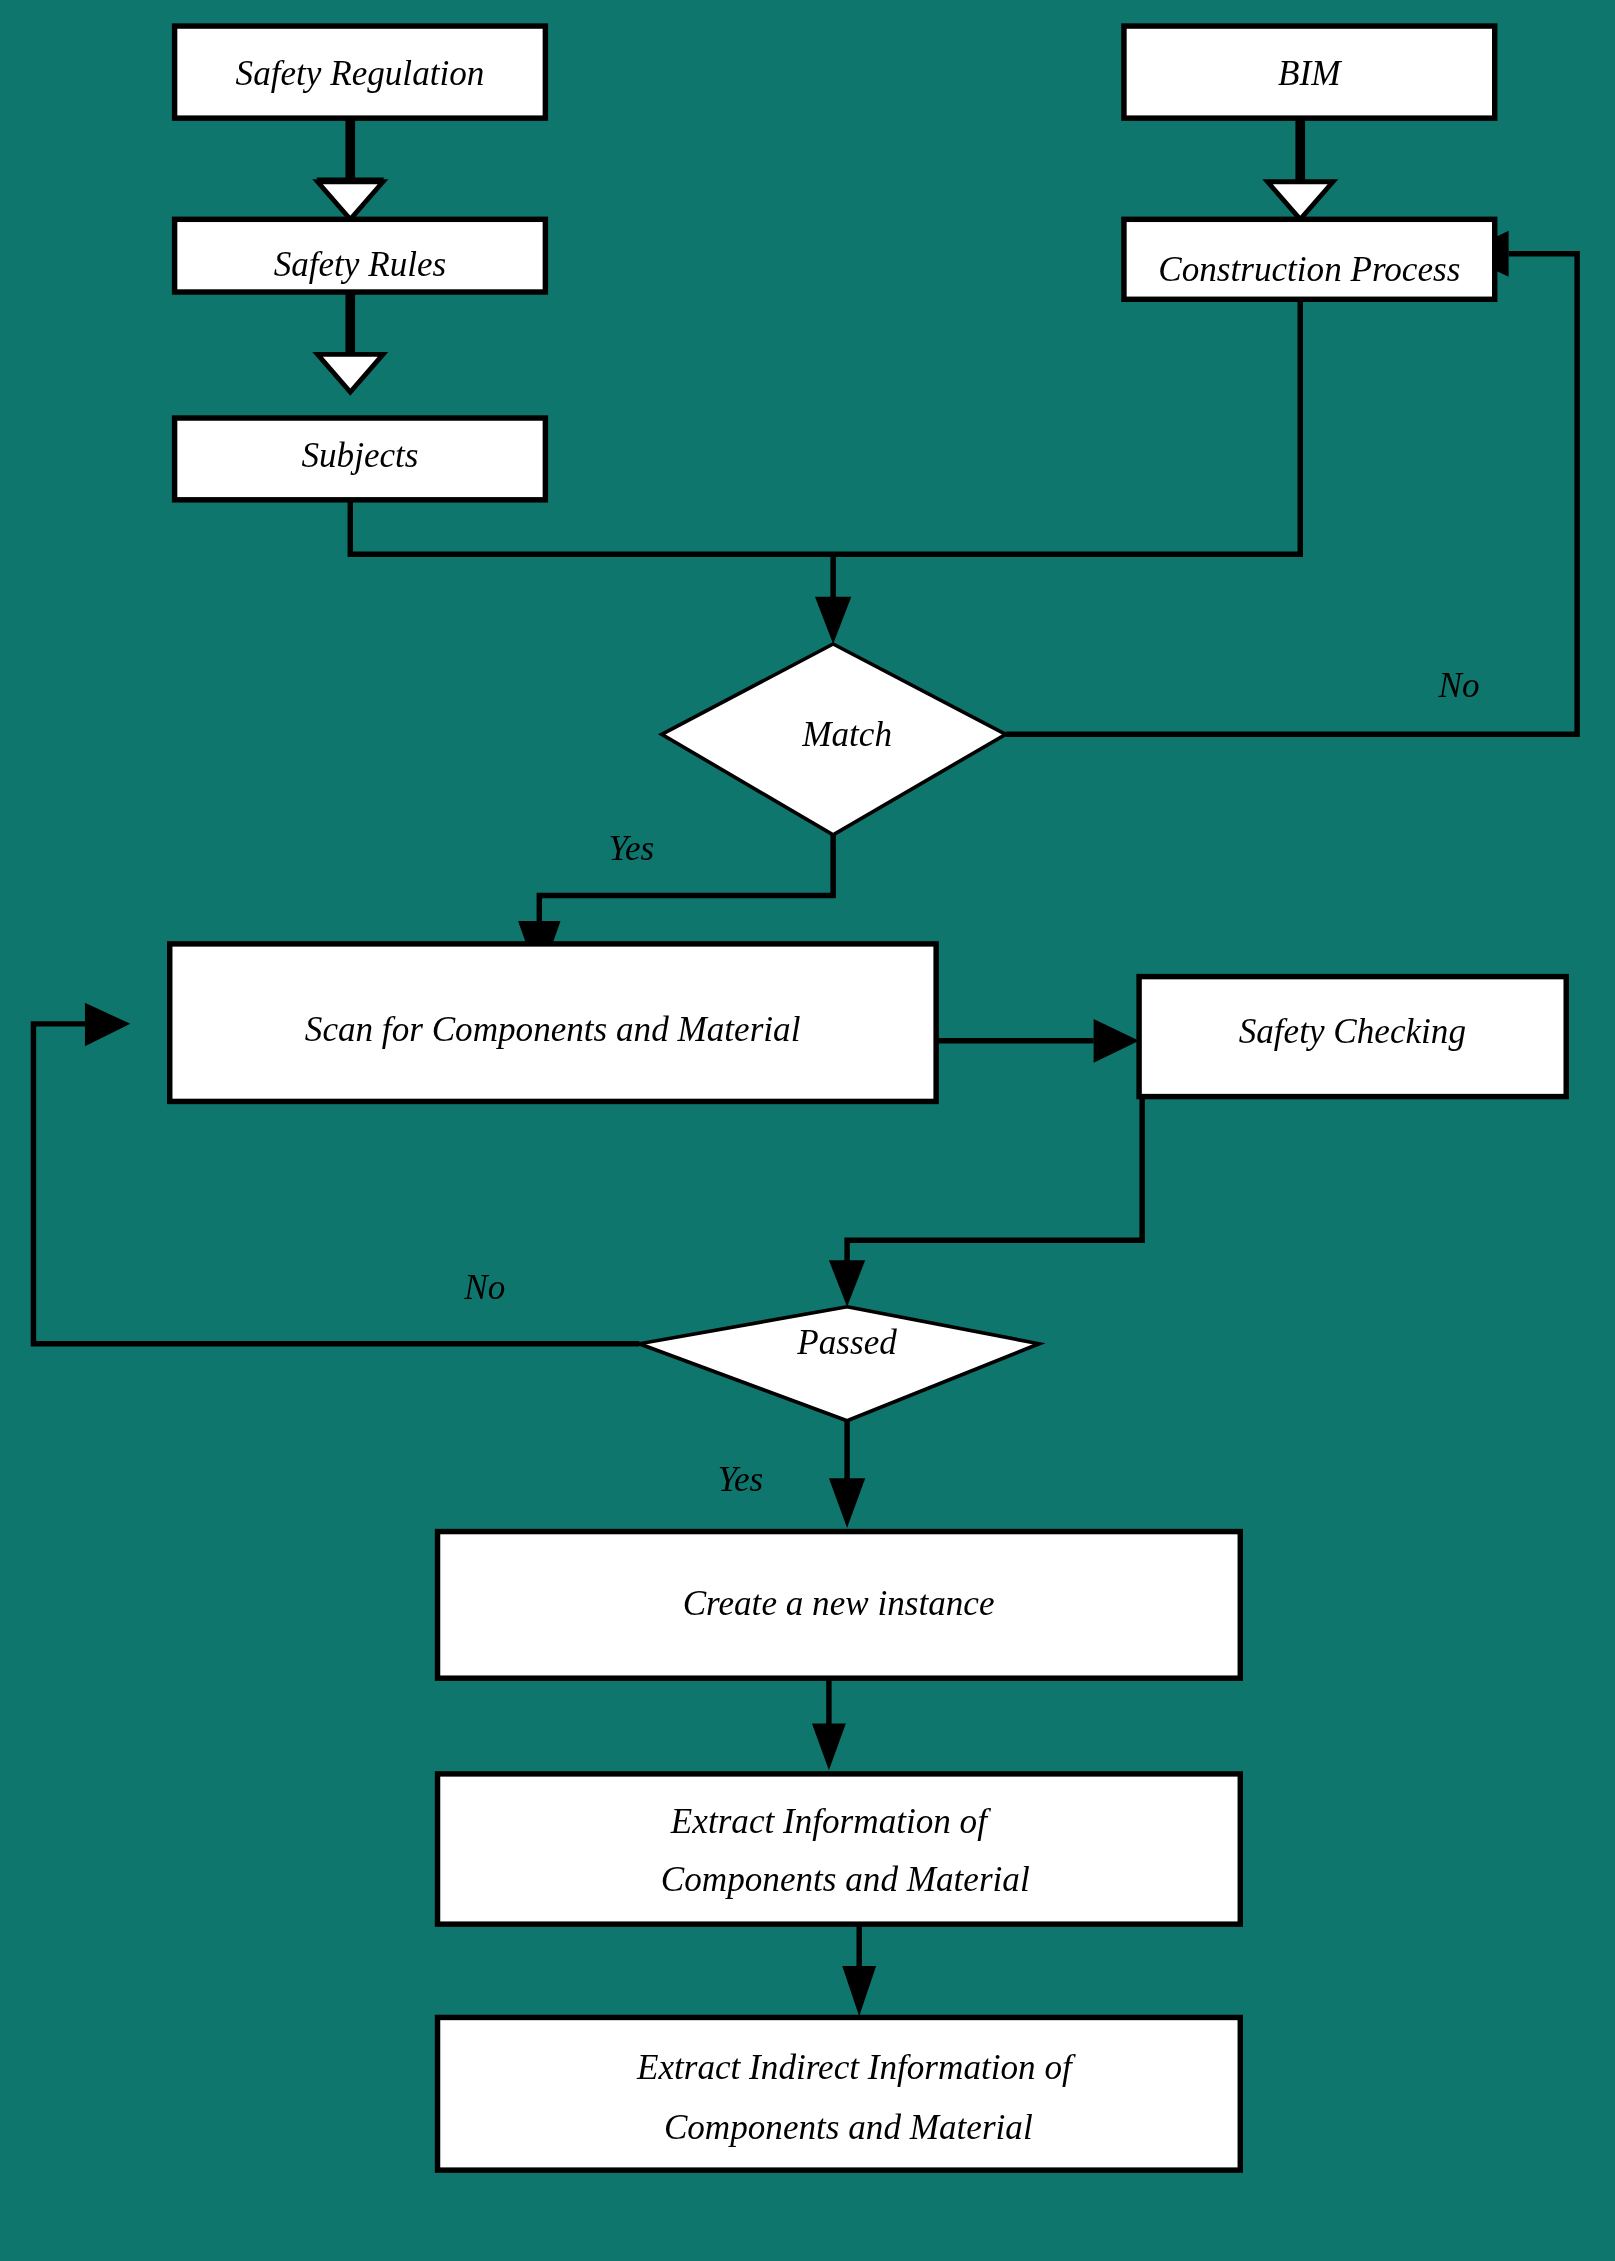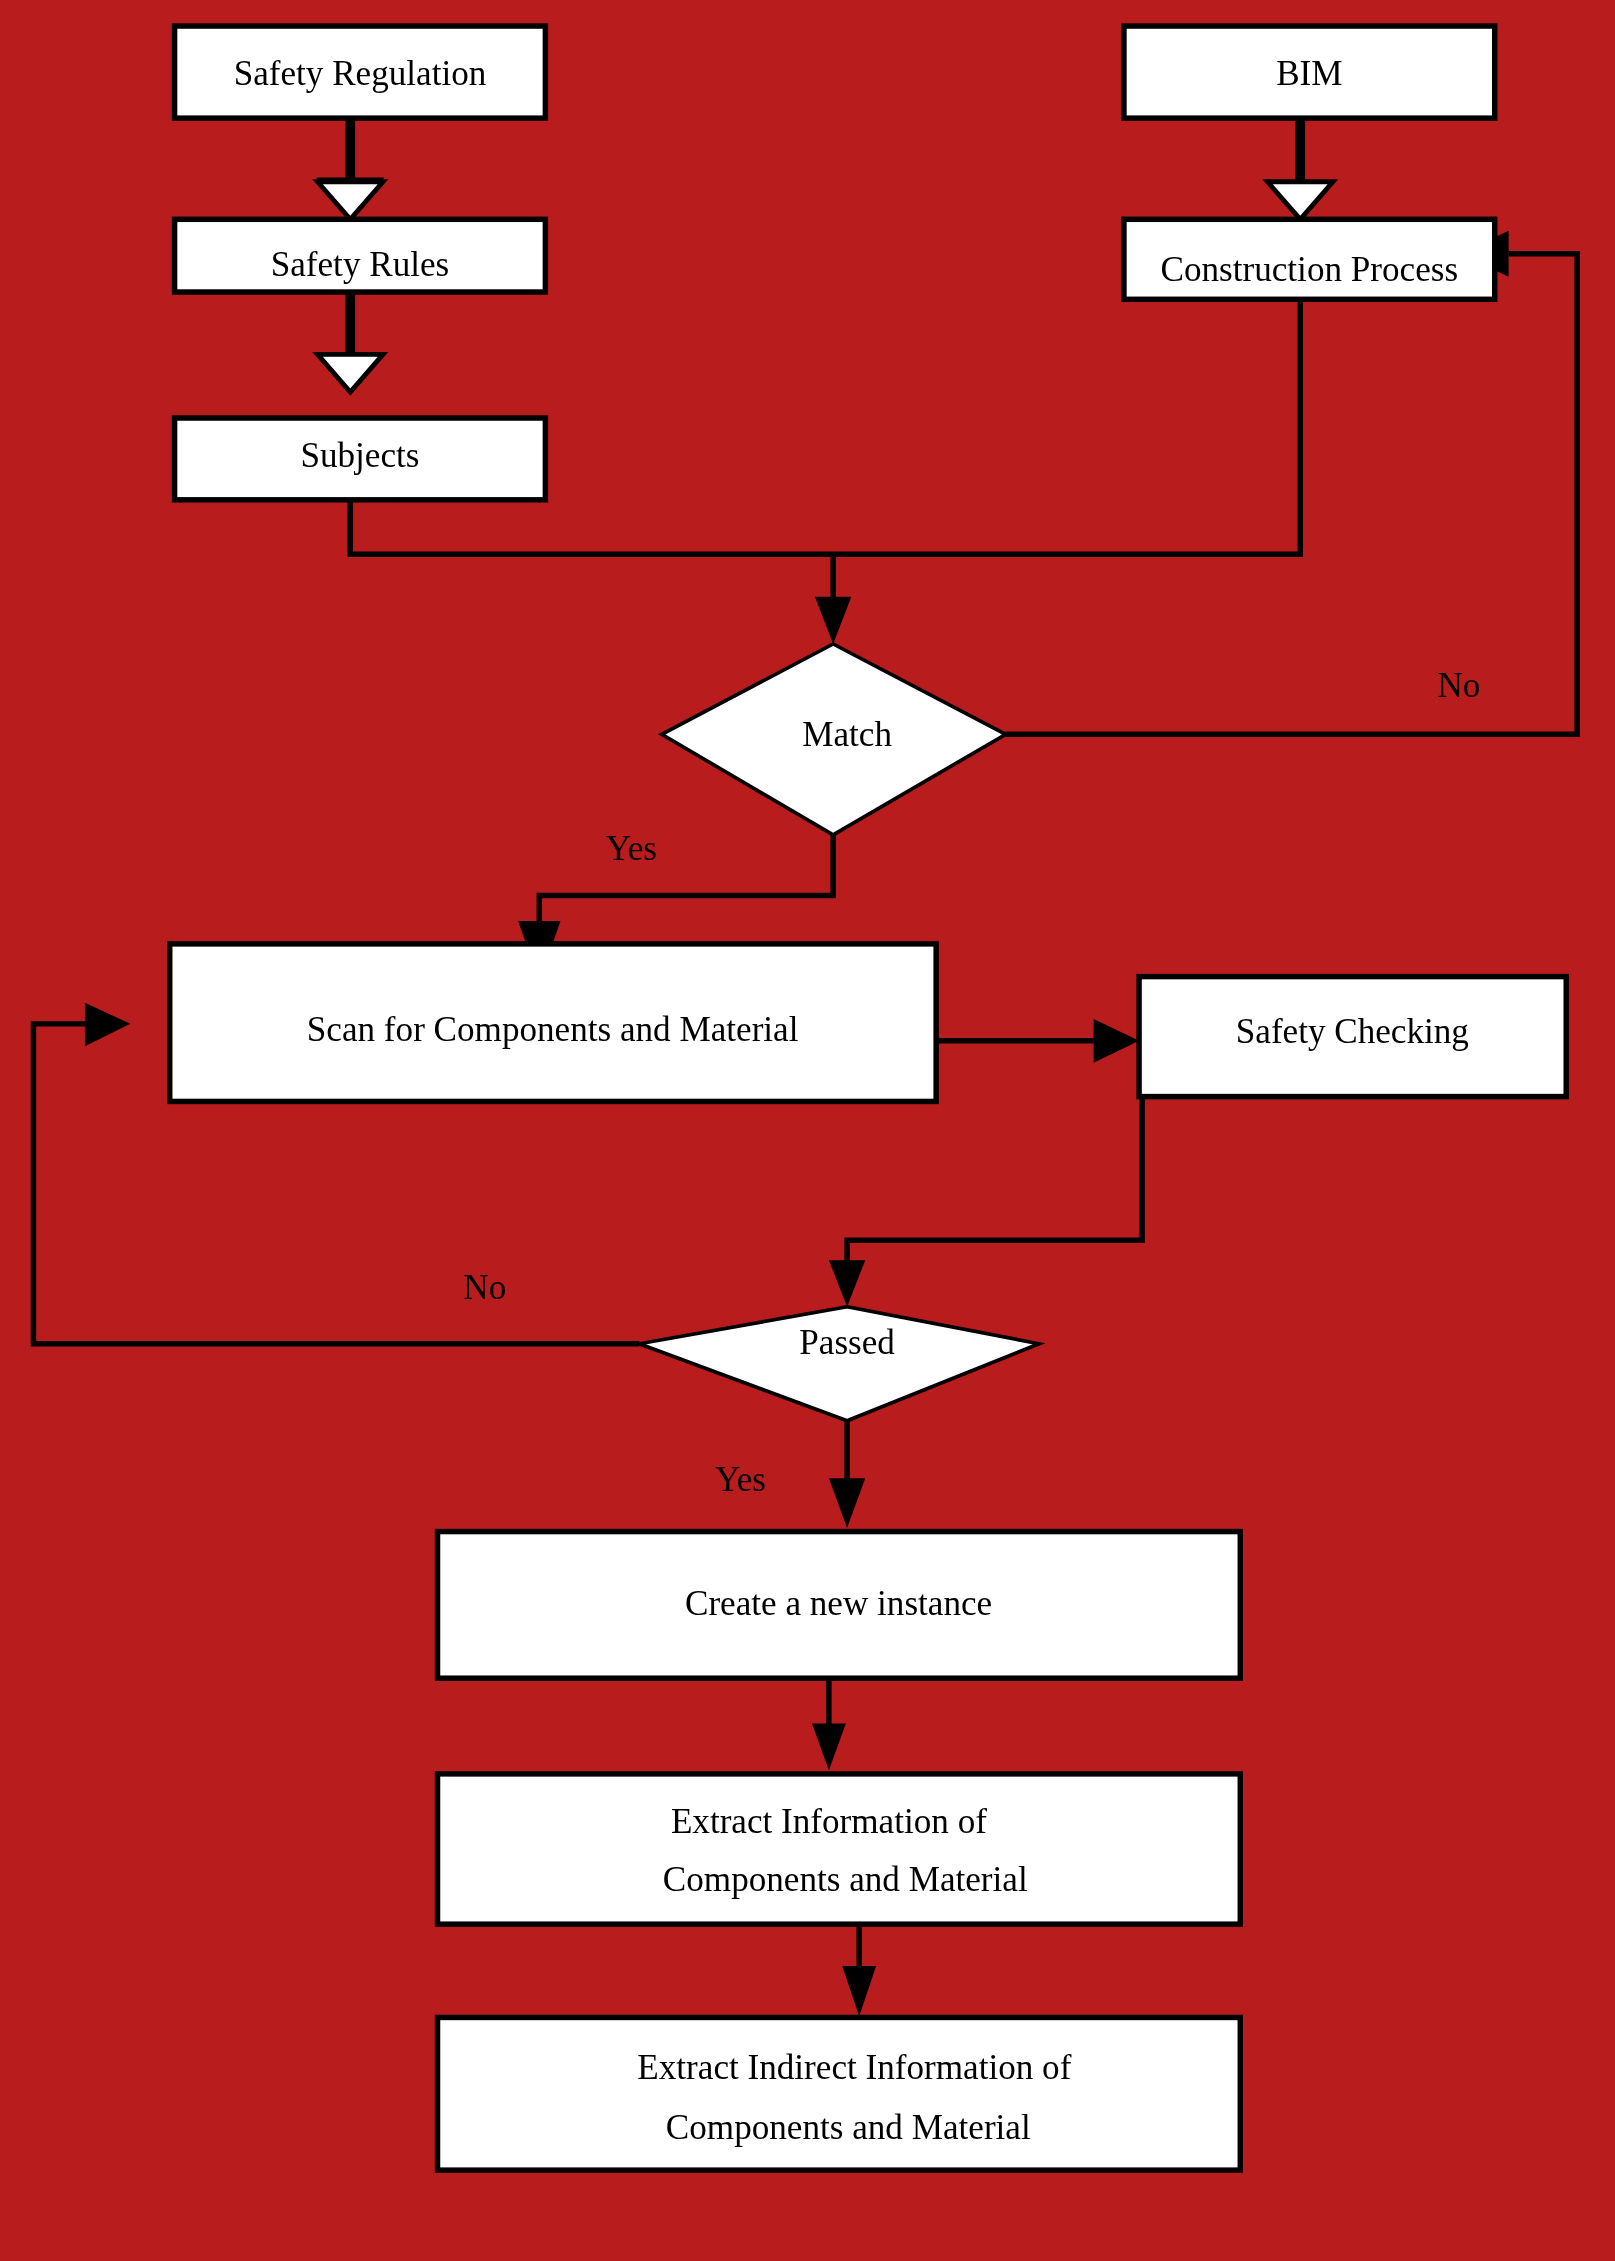--- a/index.html
+++ b/index.html
@@ -4,22 +4,23 @@
 <style>
   html, body {
     margin: 0;
     padding: 0;
     background: #ffffff;
   }
   #canvas {
     position: relative;
     width: 1616px;
     height: 2261px;
-    background: #b91c1c;
+    background: #0f766e;
     font-family: "Liberation Serif", "DejaVu Serif", serif;
+    font-style: italic;
   }
   svg.layer {
     position: absolute;
     top: 0;
     left: 0;
     width: 1616px;
     height: 2261px;
     overflow: visible;
   }
   .node-text {

